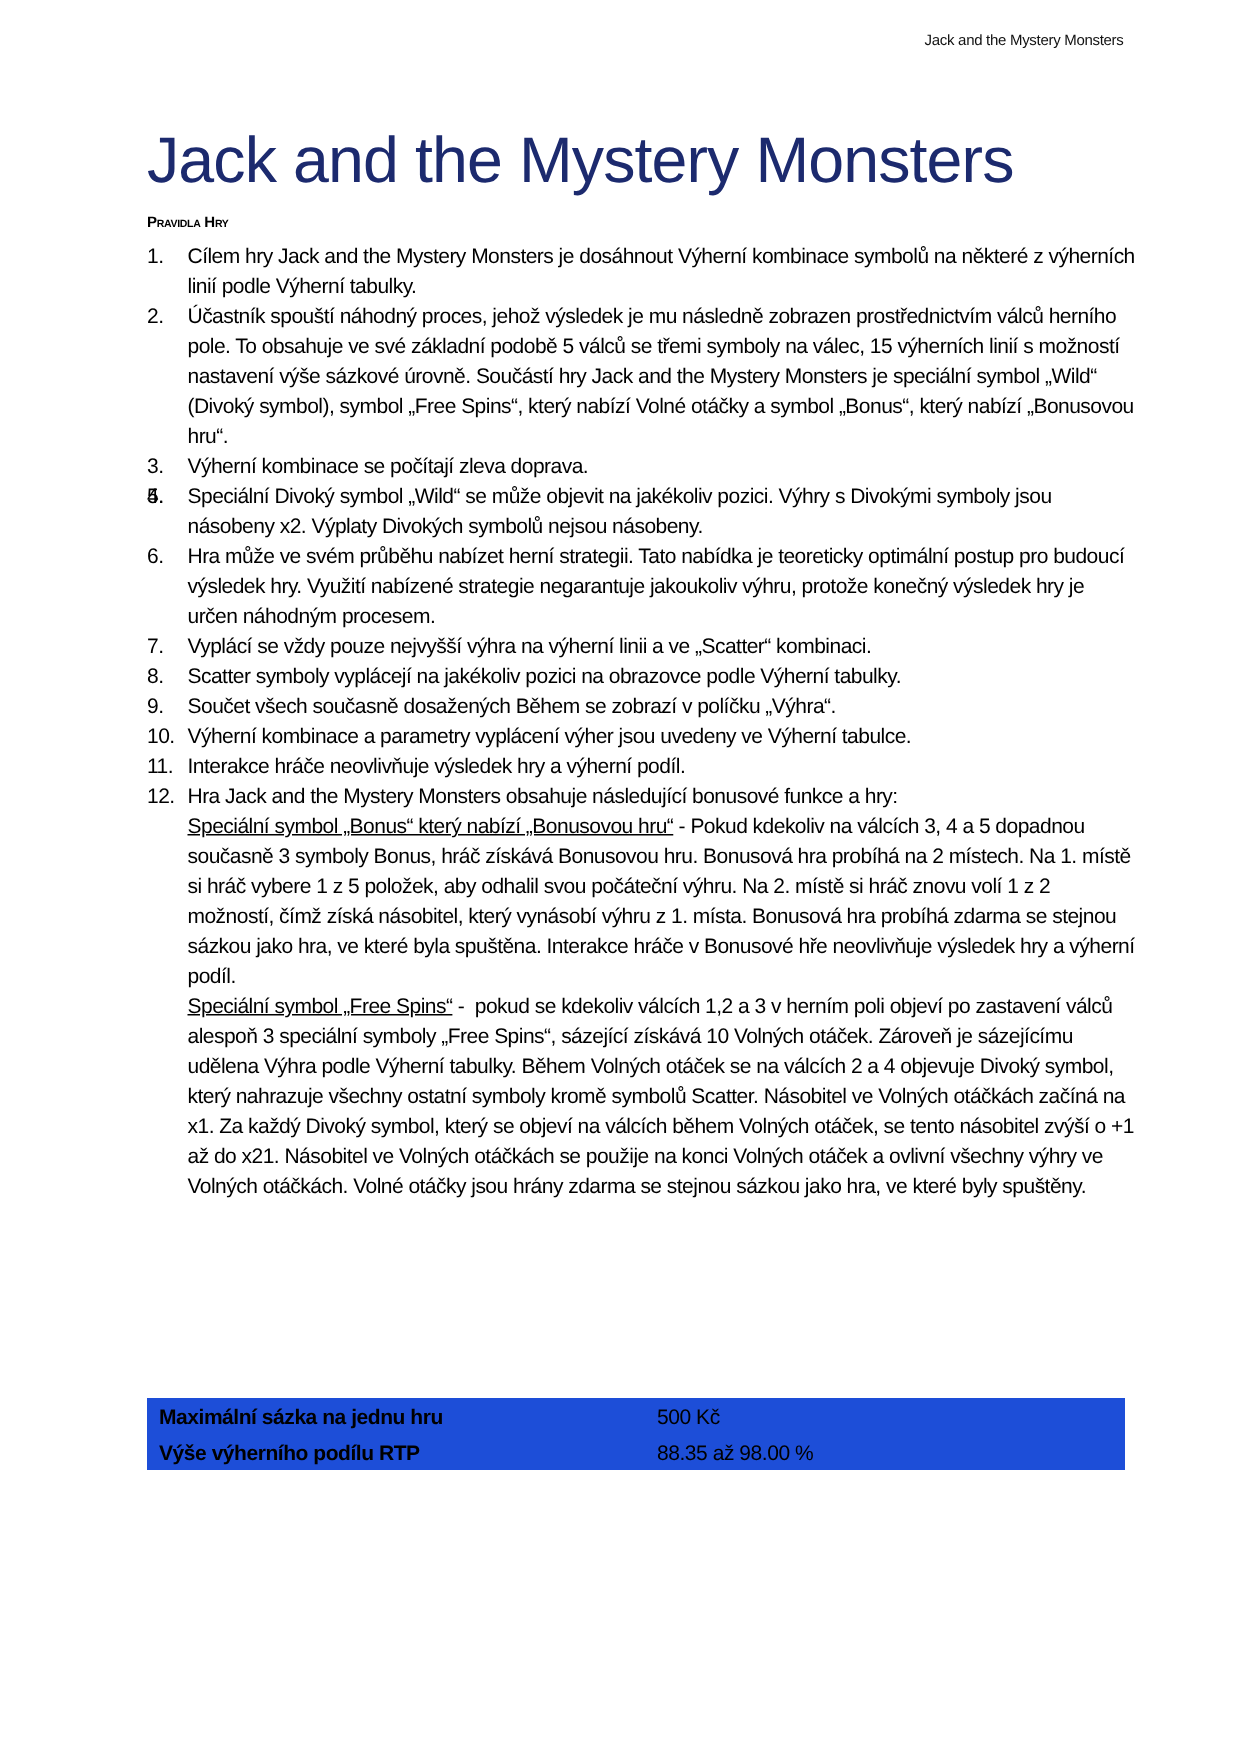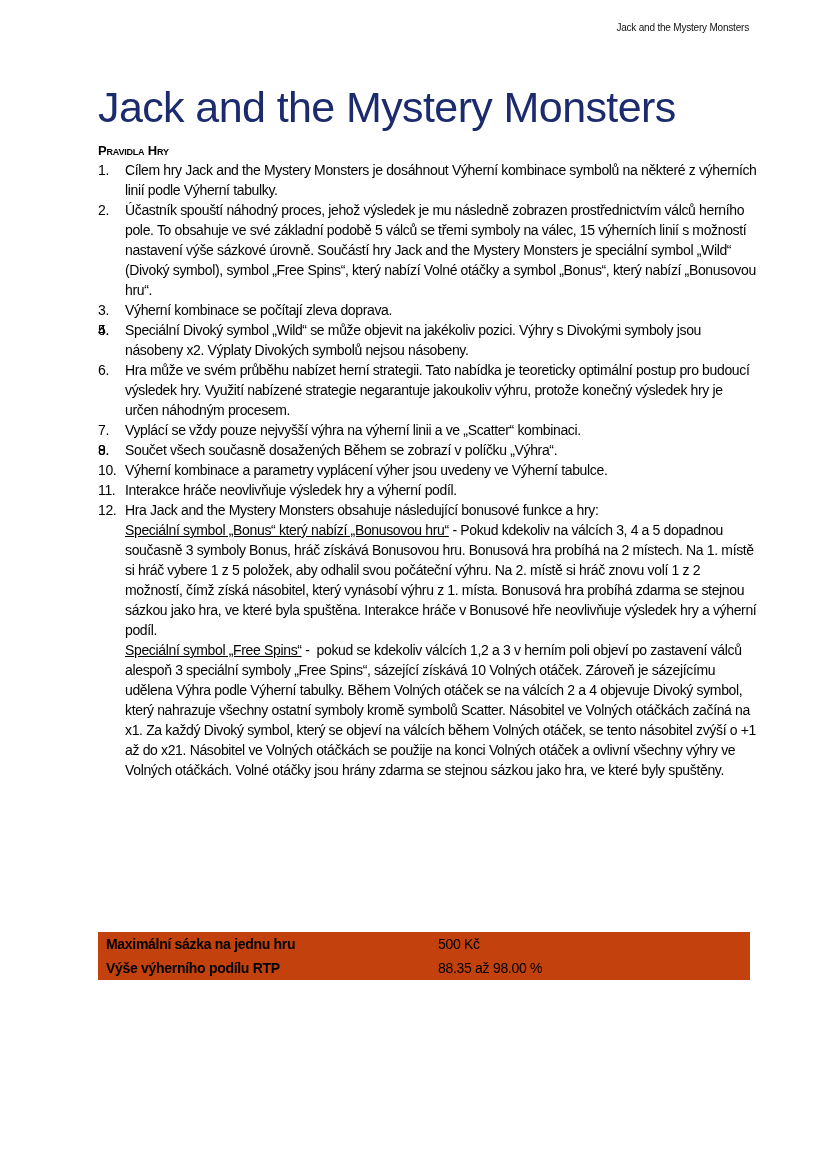--- a/index.html
+++ b/index.html
@@ -12,59 +12,59 @@
     font-size: 10px; color: #111;
     font-family: "Liberation Sans Narrow", "Liberation Sans", sans-serif;
     letter-spacing: -0.2px;
   }
   .page-title {
     position: absolute; top: 86px; left: 98px;
     font-size: 43px; color: #1c2a6e; font-weight: normal;
     letter-spacing: -0.6px; margin: 0; line-height: 1;
   }
   .section-heading {
-    font-weight: bold; font-size: 13px; font-variant: small-caps;
+    font-weight: bold; font-size: 10px; font-variant: small-caps;
     letter-spacing: -0.2px; margin: 0;
   }
   .rules-heading { position: absolute; top: 143px; left: 98px; }
   ol.rules {
     position: absolute; top: 160px; left: 98px; width: 660px;
     margin: 0; padding: 0; list-style: none;
     font-size: 14px; line-height: 20px; letter-spacing: -0.35px;
   }
   ol.rules li { position: relative; padding-left: 27px; }
   ol.rules .num { position: absolute; left: 0; top: 0; }
   .sub-title { text-decoration: underline; }
   .limits-heading { position: absolute; top: 917px; left: 98px; margin-top: 46px; }
   table.limits {
     position: absolute; top: 932px; left: 98px; width: 652px;
     border-collapse: collapse; font-size: 14px; letter-spacing: -0.3px;
   }
   table.limits td { padding: 2px 8px; height: 20px; }
-  table.limits tr.shaded td { background: #c2410c; }
+  table.limits tr.shaded td { background: #1d4ed8; }
   table.limits td.label { font-weight: bold; width: 316px; }
 </style>
 </head>
 <body>
 
 <div class="running-header">Jack and the Mystery Monsters</div>
 
 <h1 class="page-title">Jack and the Mystery Monsters</h1>
 
 <h2 class="section-heading rules-heading">Pravidla Hry</h2>
 
 <ol class="rules">
   <li><span class="num">1.</span><span>Cílem hry Jack and the Mystery Monsters je dosáhnout Výherní kombinace symbolů na některé z výherních linií podle Výherní tabulky.</span></li>
   <li><span class="num">2.</span><span>Účastník spouští náhodný proces, jehož výsledek je mu následně zobrazen prostřednictvím válců herního pole. To obsahuje ve své základní podobě 5 válců se třemi symboly na válec, 15 výherních linií s možností nastavení výše sázkové úrovně. Součástí hry Jack and the Mystery Monsters je speciální symbol „Wild“ (Divoký symbol), symbol „Free Spins“, který nabízí Volné otáčky a symbol „Bonus“, který nabízí „Bonusovou hru“.</span></li>
   <li><span class="num">3.</span><span>Výherní kombinace se počítají zleva doprava.</span></li>
   <li><span class="num">4.</span></li>
   <li><span class="num">5.</span><span>Speciální Divoký symbol „Wild“ se může objevit na jakékoliv pozici. Výhry s Divokými symboly jsou násobeny x2. Výplaty Divokých symbolů nejsou násobeny.</span></li>
   <li><span class="num">6.</span><span>Hra může ve svém průběhu nabízet herní strategii. Tato nabídka je teoreticky optimální postup pro budoucí výsledek hry. Využití nabízené strategie negarantuje jakoukoliv výhru, protože konečný výsledek hry je určen náhodným procesem.</span></li>
   <li><span class="num">7.</span><span>Vyplácí se vždy pouze nejvyšší výhra na výherní linii a ve „Scatter“ kombinaci.</span></li>
-  <li><span class="num">8.</span></li>
+  <li><span class="num">8.</span><span>Scatter symboly vyplácejí na jakékoliv pozici na obrazovce podle Výherní tabulky.</span></li>
   <li><span class="num">9.</span><span>Součet všech současně dosažených Během se zobrazí v políčku „Výhra“.</span></li>
   <li><span class="num">10.</span><span>Výherní kombinace a parametry vyplácení výher jsou uvedeny ve Výherní tabulce.</span></li>
   <li><span class="num">11.</span><span>Interakce hráče neovlivňuje výsledek hry a výherní podíl.</span></li>
   <li><span class="num">12.</span><span>Hra Jack and the Mystery Monsters obsahuje následující bonusové funkce a hry:</span>
     <div><span class="sub-title">Speciální symbol „Bonus“ který nabízí „Bonusovou hru“</span><span> - </span><span>Pokud kdekoliv na válcích 3, 4 a 5 dopadnou současně 3 symboly Bonus, hráč získává Bonusovou hru. Bonusová hra probíhá na 2 místech. Na 1. místě si hráč vybere 1 z 5 položek, aby odhalil svou počáteční výhru. Na 2. místě si hráč znovu volí 1 z 2 možností, čímž získá násobitel, který vynásobí výhru z 1. místa. Bonusová hra probíhá zdarma se stejnou sázkou jako hra, ve které byla spuštěna. Interakce hráče v Bonusové hře neovlivňuje výsledek hry a výherní podíl.</span></div>
     <div><span class="sub-title">Speciální symbol „Free Spins“</span><span style="white-space:pre"> -  </span><span>pokud se kdekoliv válcích 1,2 a 3 v herním poli objeví po zastavení válců alespoň 3 speciální symboly „Free Spins“, sázející získává 10 Volných otáček. Zároveň je sázejícímu udělena Výhra podle Výherní tabulky. Během Volných otáček se na válcích 2 a 4 objevuje Divoký symbol, který nahrazuje všechny ostatní symboly kromě symbolů Scatter. Násobitel ve Volných otáčkách začíná na x1. Za každý Divoký symbol, který se objeví na válcích během Volných otáček, se tento násobitel zvýší o +1 až do x21. Násobitel ve Volných otáčkách se použije na konci Volných otáček a ovlivní všechny výhry ve Volných otáčkách. Volné otáčky jsou hrány zdarma se stejnou sázkou jako hra, ve které byly spuštěny.</span></div>
   </li>
 </ol>
 
 <h2 class="section-heading limits-heading">Herní Limity</h2>

